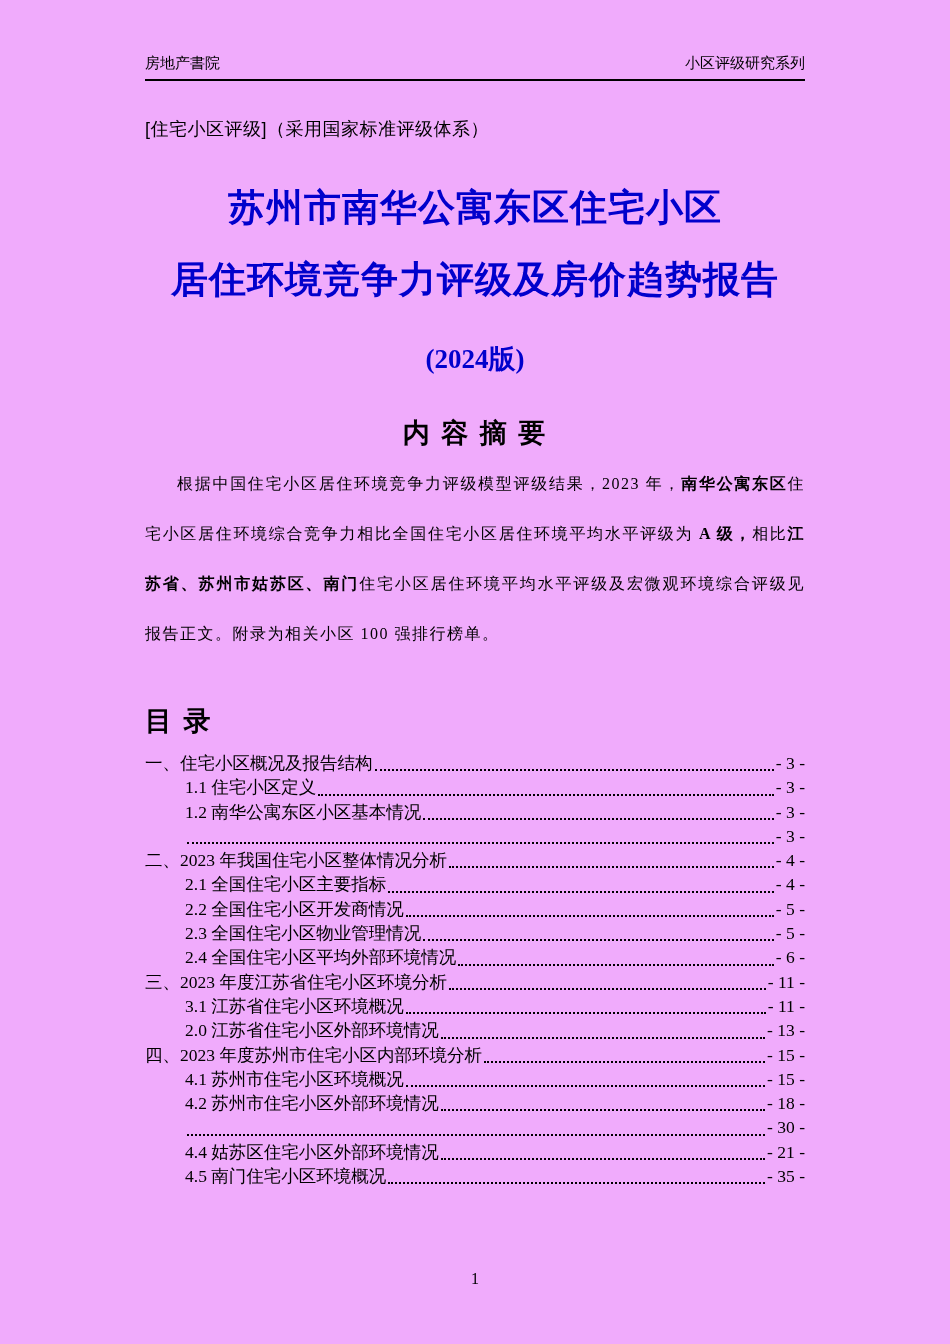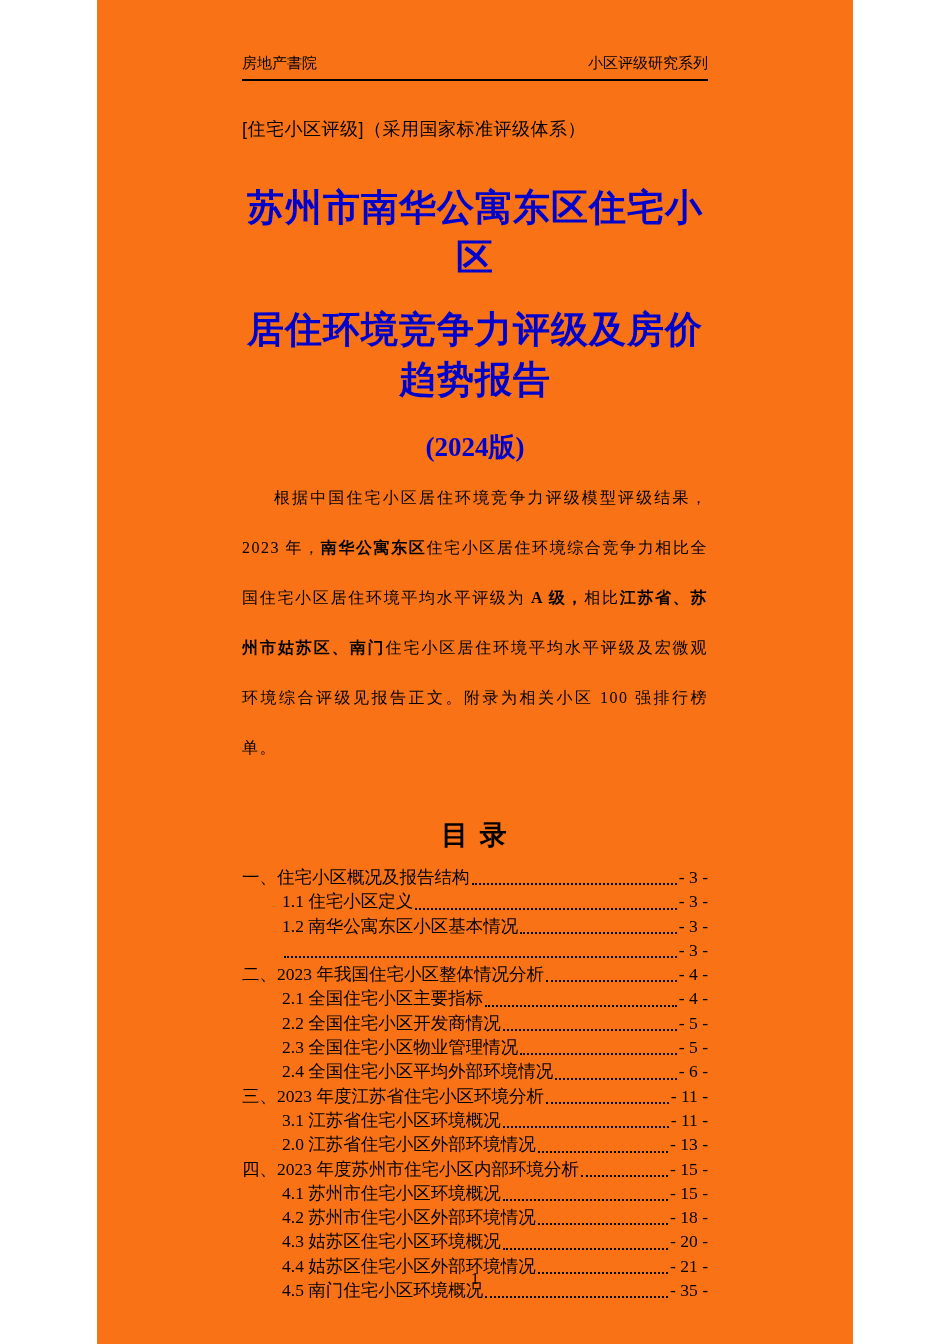--- a/index.html
+++ b/index.html
@@ -1,22 +1,22 @@
 <!DOCTYPE html>
 <html style="--title-blue: #0101CC;"><head>
 <meta charset="utf-8">
 <style>
   * { margin: 0; padding: 0; box-sizing: border-box; }
   html, body { background: #ffffff; }
   .page {
     position: relative;
-    width: 756px;
+    width: 950px;
     height: 1344px;
     margin: 0 auto;
-    background: #f97316;
+    background: #f0abfc;
     color: #000000;
     font-family: "Liberation Serif", "DejaVu Serif", serif;
     overflow: hidden;
   }
   .content {
     padding: 54px 145px 0 145px;
   }
   
   .header {
     display: flex;
@@ -39,21 +39,21 @@
     margin-top: 42px;
     text-align: center;
     font-weight: bold;
     font-size: 37px;
     letter-spacing: 1px;
     color: var(--title-blue, #0101CC);
     font-family: "Liberation Serif", "DejaVu Serif", serif;
   }
   .title-line.second { margin-top: 22px; }
   .title-version {
-    margin-top: 24px;
+    margin-top: 36px;
     text-align: center;
     font-weight: bold;
     font-size: 27px;
     color: var(--title-blue, #0101CC);
     font-family: "Liberation Serif", "DejaVu Serif", serif;
   }
   
   .summary-heading {
     margin-top: 38px;
     text-align: center;
@@ -67,21 +67,21 @@
     font-size: 16px;
     line-height: 50px;
     text-align: justify;
     text-indent: 2em;
     letter-spacing: 1.5px;
   }
   .summary-text .b { font-weight: bold; }
   
   .toc-heading {
     margin-top: 44px;
-    text-align: center;
+    text-align: left;
     font-size: 27px;
     font-weight: bold;
     font-family: "Liberation Sans", "DejaVu Sans", sans-serif;
     letter-spacing: 2px;
   }
   .toc {
     margin-top: 12px;
   }
   .toc-row {
     display: flex;
@@ -120,20 +120,21 @@
       <span>房地产書院</span>
       <span>小区评级研究系列</span>
     </div>
 
     <div class="subheader">[住宅小区评级]（采用国家标准评级体系）</div>
 
     <div class="title-line">苏州市南华公寓东区住宅小区</div>
     <div class="title-line second">居住环境竞争力评级及房价趋势报告</div>
     <div class="title-version">(2024版)</div>
 
+    <div class="summary-heading">内 容 摘 要</div>
     <p class="summary-text" id="summary-para"><span>根据中国住宅小区居住环境竞争力评级模型评级结果，2023 年，</span><span class="b">南华公寓东区</span><span>住宅小区居住环境综合竞争力相比全国住宅小区居住环境平均水平评级为 </span><span class="b">A 级，</span><span>相比</span><span class="b">江苏省、苏州市姑苏区、南门</span><span>住宅小区居住环境平均水平评级及宏微观环境综合评级见报告正文。附录为相关小区 100 强排行榜单。</span></p>
 
     <div class="toc-heading">目 录</div>
     <div class="toc" id="toc-list">
         <div class="toc-row lvl1">
           <span class="toc-label">一、住宅小区概况及报告结构</span>
           <span class="toc-dots"></span>
           <span class="toc-page">- 3 -</span>
         </div>
         <div class="toc-row lvl2">
@@ -199,23 +200,22 @@
           <span class="toc-label">4.1 苏州市住宅小区环境概况</span>
           <span class="toc-dots"></span>
           <span class="toc-page">- 15 -</span>
         </div>
         <div class="toc-row lvl2">
           <span class="toc-label">4.2 苏州市住宅小区外部环境情况</span>
           <span class="toc-dots"></span>
           <span class="toc-page">- 18 -</span>
         </div>
         <div class="toc-row lvl2">
-          <span class="toc-label">4.3 姑苏区住宅小区环境概况</span>
-          <span class="toc-dots"></span>
-          <span class="toc-page">- 20 -</span>
+          <span class="toc-dots"></span>
+          <span class="toc-page">- 30 -</span>
         </div>
         <div class="toc-row lvl2">
           <span class="toc-label">4.4 姑苏区住宅小区外部环境情况</span>
           <span class="toc-dots"></span>
           <span class="toc-page">- 21 -</span>
         </div>
         <div class="toc-row lvl2">
           <span class="toc-label">4.5 南门住宅小区环境概况</span>
           <span class="toc-dots"></span>
           <span class="toc-page">- 35 -</span>

